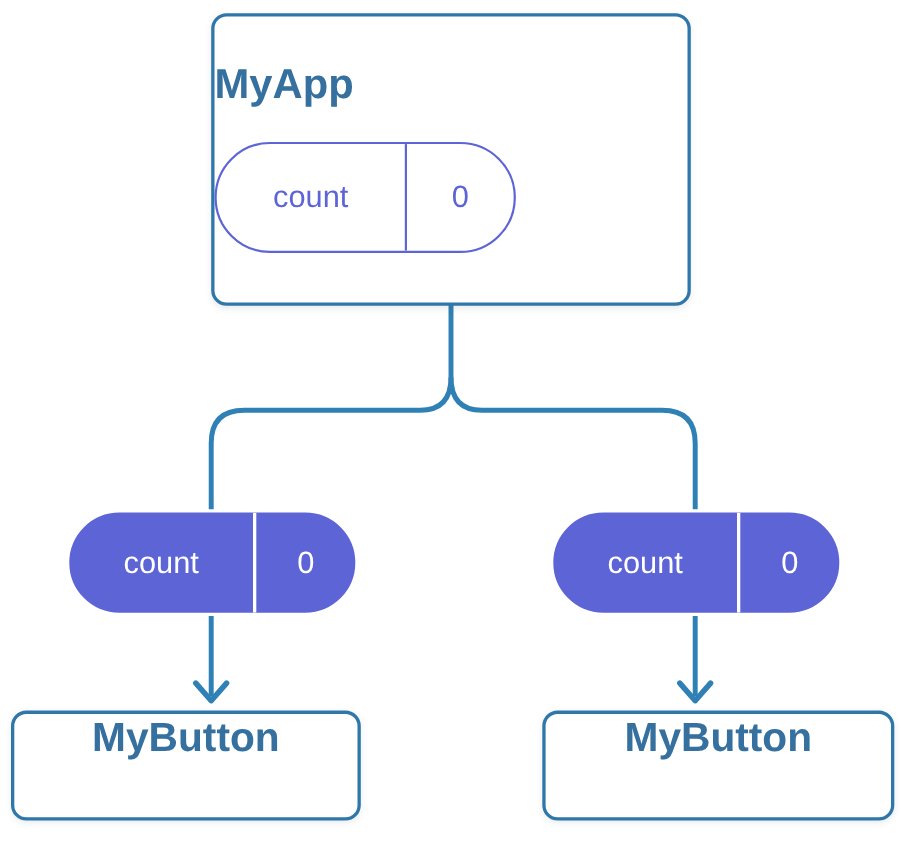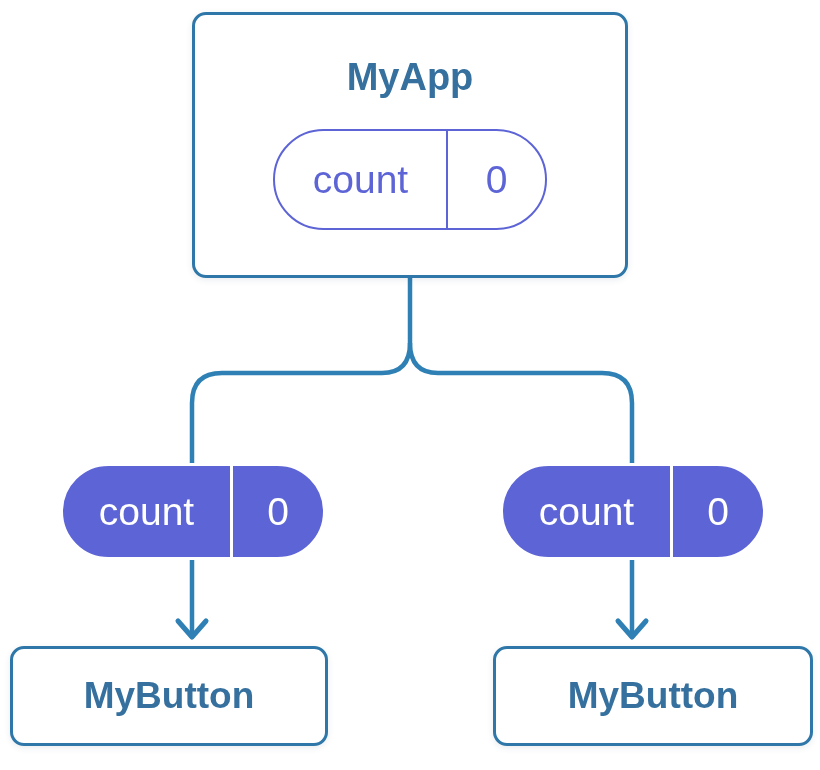--- a/index.html
+++ b/index.html
@@ -35,21 +35,20 @@
     stroke-linejoin:round;
   }
   .card{
     position:absolute;
     background:var(--node-bg);
     border:3px solid var(--node-border);
     border-radius:14px;
     box-sizing:border-box;
     box-shadow:0 2px 6px rgba(40,70,100,0.10);
     display:flex;
-    align-items:center;
     justify-content:center;
   }
   .card-root{
     left:192px;top:12px;width:436px;height:266px;
     flex-direction:column;
     justify-content:flex-start;
   }
   .card-title{
     margin-top:40px;
     font-size:38px;
@@ -67,21 +66,21 @@
     display:flex;
     align-items:stretch;
     box-sizing:border-box;
     border-radius:999px;
     overflow:hidden;
   }
   .pill-seg{
     display:flex;
     align-items:center;
     justify-content:center;
-    font-size:39px;
+    font-size:28px;
     line-height:1;
   }
   .pill-key{flex:1;}
   .pill-outline{
     margin-top:28px;
     width:274px;height:101px;
     background:#ffffff;
     border:2.5px solid var(--pill-accent);
     color:var(--pill-accent);
   }

